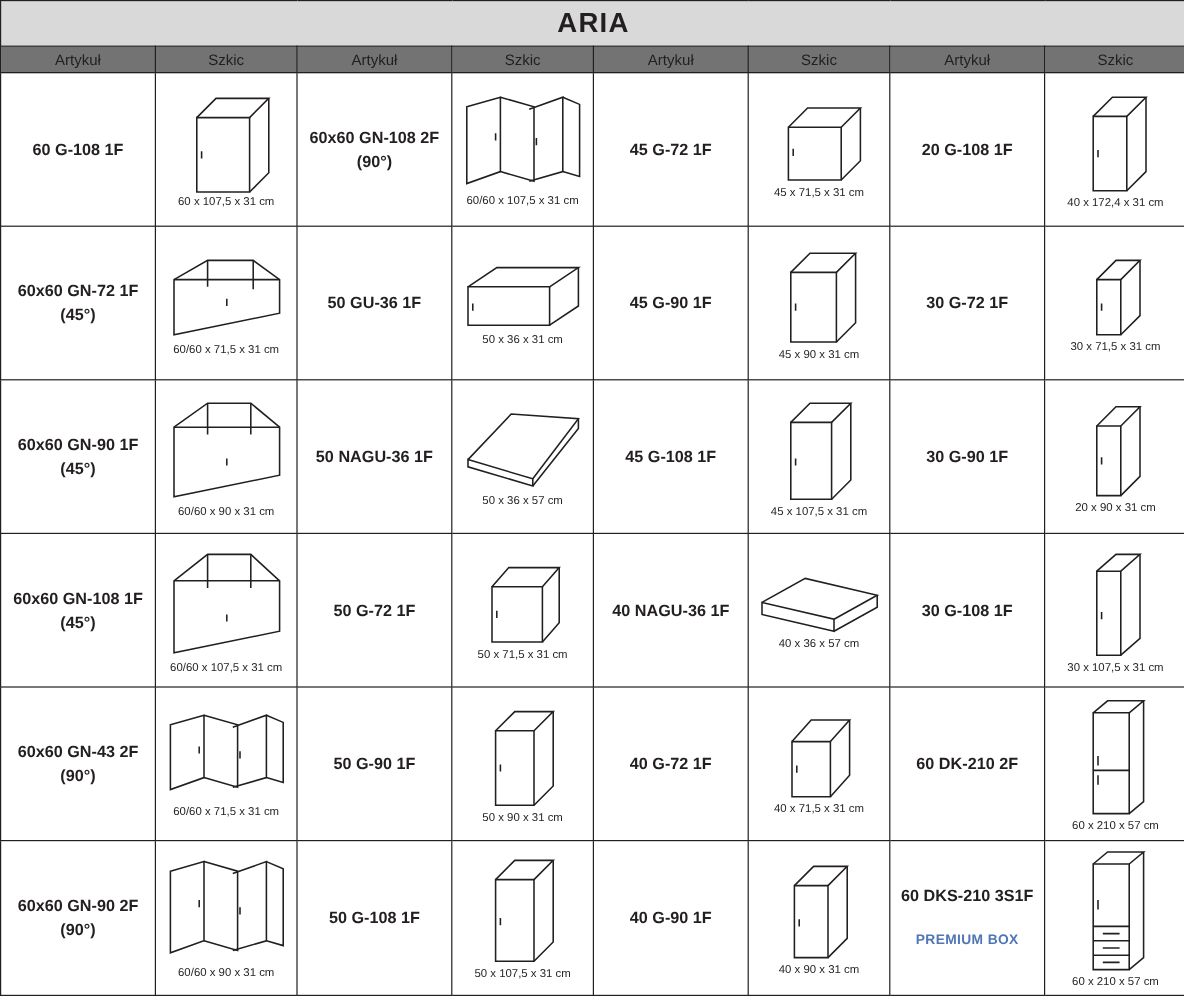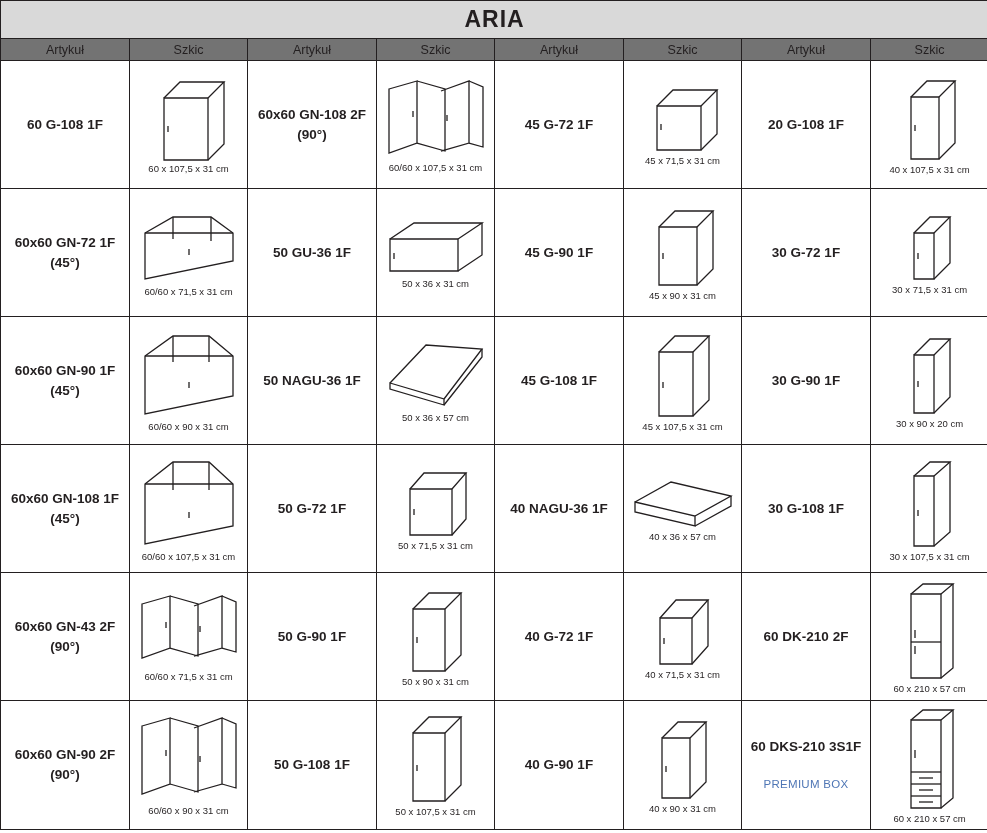--- a/index.html
+++ b/index.html
@@ -61,21 +61,21 @@
     padding: 2px 3px;
   }
   .art-cell .sub {
     display: block;
     font-size: 13.5px;
     font-weight: bold;
   }
   .art-cell .premium {
     display: block;
     font-size: 11.5px;
-    font-weight: normal;
+    font-weight: bold;
     color: #4f76b5;
     letter-spacing: 0.3px;
     margin-top: 20px;
   }
   .sk-cell {
     position: relative;
     padding: 0;
   }
   .sk-inner {
     width: 100%;
@@ -195,21 +195,21 @@
             <div class="sk-draw">
               <svg width="62" height="90" viewBox="0 0 62 90">
                 <g fill="none" stroke="#231f20" stroke-width="1.3">
                   <path d="M12 22 L40 22 L40 84 L12 84 Z"></path>
                   <path d="M12 22 L28 6 L56 6 L40 22"></path>
                   <path d="M56 6 L56 68 L40 84"></path>
                   <path d="M16 50 L16 56"></path>
                 </g>
               </svg>
             </div>
-            <div class="dims">40 x 107,5 x 31 cm</div>
+            <div class="dims">40 x 172,4 x 31 cm</div>
           </div>
         </td>
       </tr>
 
       <tr class="body-row">
         <td class="art-cell">
           <span>60x60 GN-72 1F</span>
           <span class="sub">(45°)</span>
         </td>
         <td class="sk-cell">
@@ -336,21 +336,21 @@
             <div class="sk-draw">
               <svg width="52" height="86" viewBox="0 0 52 86">
                 <g fill="none" stroke="#231f20" stroke-width="1.3">
                   <path d="M10 22 L30 22 L30 80 L10 80 Z"></path>
                   <path d="M10 22 L26 6 L46 6 L30 22"></path>
                   <path d="M46 6 L46 64 L30 80"></path>
                   <path d="M14 48 L14 54"></path>
                 </g>
               </svg>
             </div>
-            <div class="dims">30 x 90 x 20 cm</div>
+            <div class="dims">20 x 90 x 31 cm</div>
           </div>
         </td>
       </tr>
 
       <tr class="body-row">
         <td class="art-cell">
           <span>60x60 GN-108 1F</span>
           <span class="sub">(45°)</span>
         </td>
         <td class="sk-cell">

